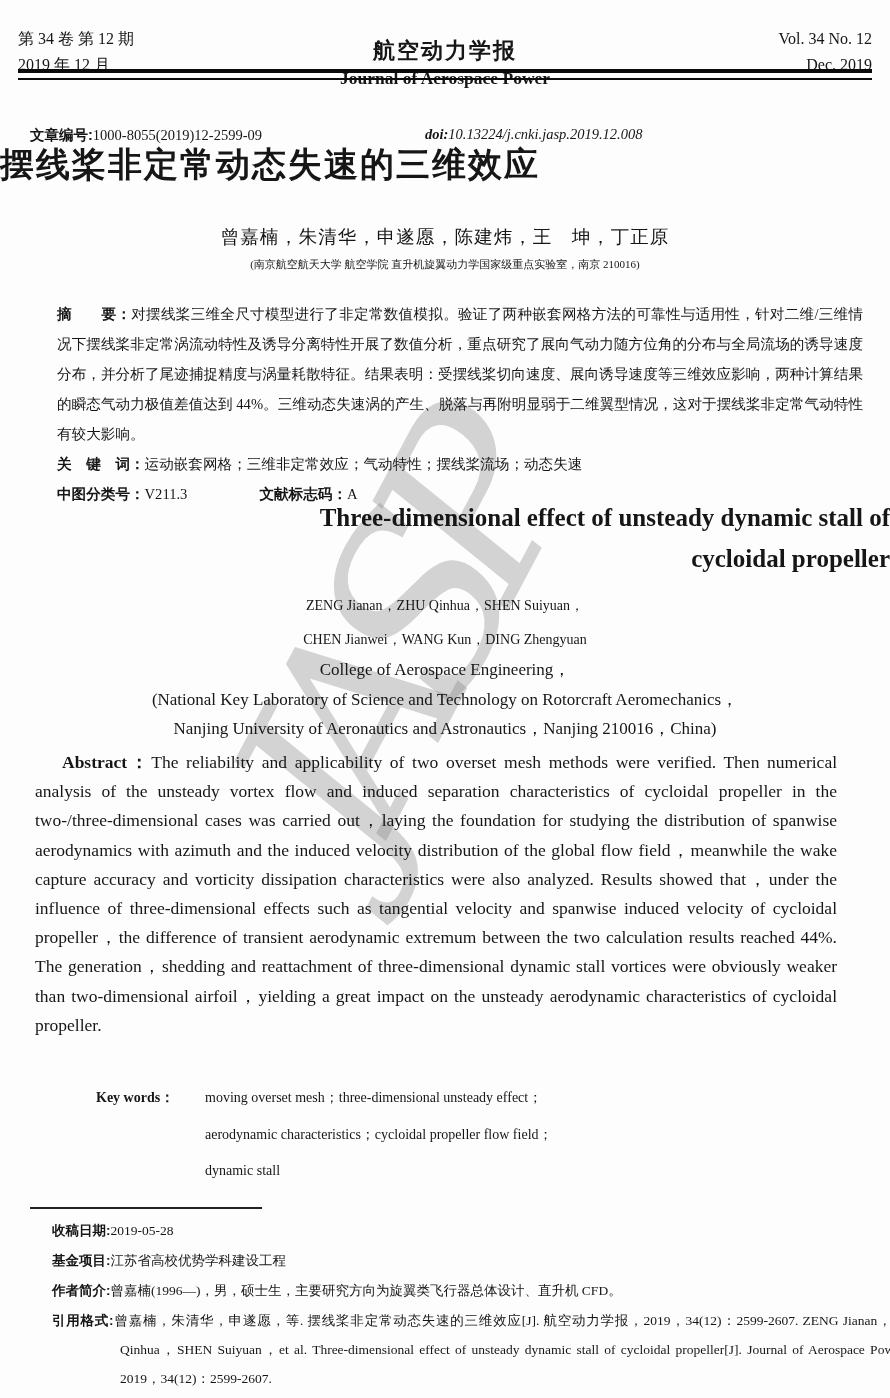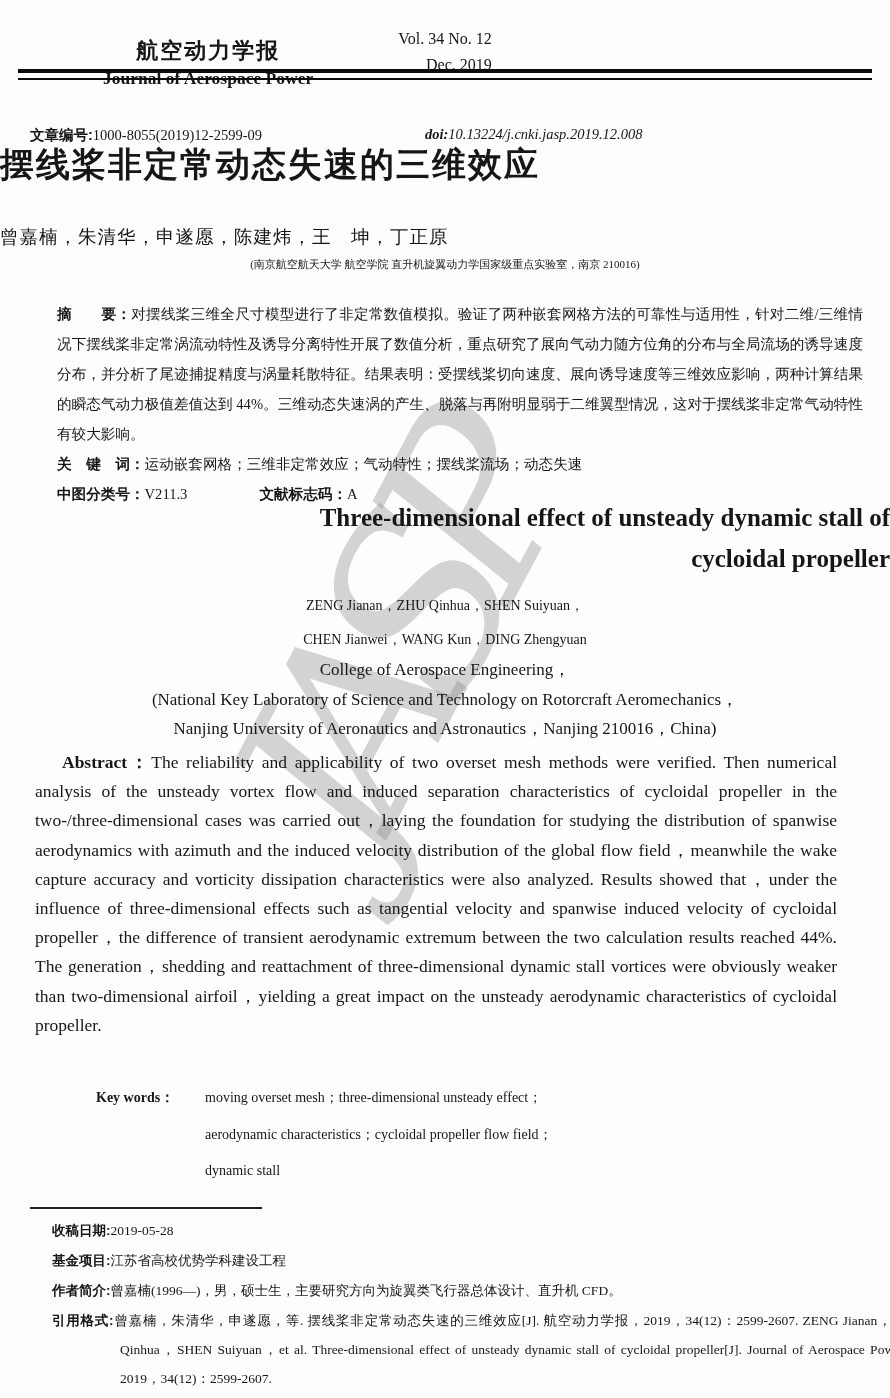--- a/index.html
+++ b/index.html
@@ -34,21 +34,21 @@
 
   
   .meta { position:absolute; top:107px; left:30px; right:30px; font-size:14.5px;margin-top:19px; }
   .meta .lbl { font-weight:700; font-family:"Liberation Sans",sans-serif; }
   .meta .doi { position:absolute; left:395px; top:0;font-style:italic; }
   .meta .doi .lbl { font-family:"Liberation Serif",serif; }
 
   .title-zh { position:absolute; top:142px; left:0; right:0; text-align:left;
               font-size:34px; font-weight:700; letter-spacing:2px;
               font-family:"Liberation Sans","DejaVu Sans",sans-serif; }
-  .authors-zh { position:absolute; top:224px; left:0; right:0; 
+  .authors-zh { position:absolute; top:224px; left:0; right:0; text-align:center;
                 font-size:18.5px; letter-spacing:1px; }
   .affil-zh { position:absolute; top:257px; left:0; right:0; text-align:center; font-size:11px; }
 
   .zh-block { position:absolute; top:299px; left:57px; width:806px;
               font-size:14.6px; line-height:30px; }
   .zh-block p { margin:0; }
   .zh-block .just { text-align:justify; }
   .zh-block .lbl { font-weight:700; font-family:"Liberation Sans",sans-serif; }
   .clc-gap { display:inline-block; width:72px; }
 
@@ -81,20 +81,24 @@
 </head>
 <body>
 
 <div class="page">
 
   <div class="watermark">JASP</div>
 
   <div class="content">
 
     <div class="header">
+      <div class="col-l">
+        <div>第 34 卷 第 12 期</div>
+        <div>2019 年 12 月</div>
+      </div>
       <div class="col-c">
         <div class="jr-zh sans">航空动力学报</div>
         <div class="jr-en">Journal of Aerospace Power</div>
       </div>
       <div class="col-r">
         <div>Vol. 34  No. 12</div>
         <div>Dec.  2019</div>
       </div>
     </div>
     <div class="rules"></div>

